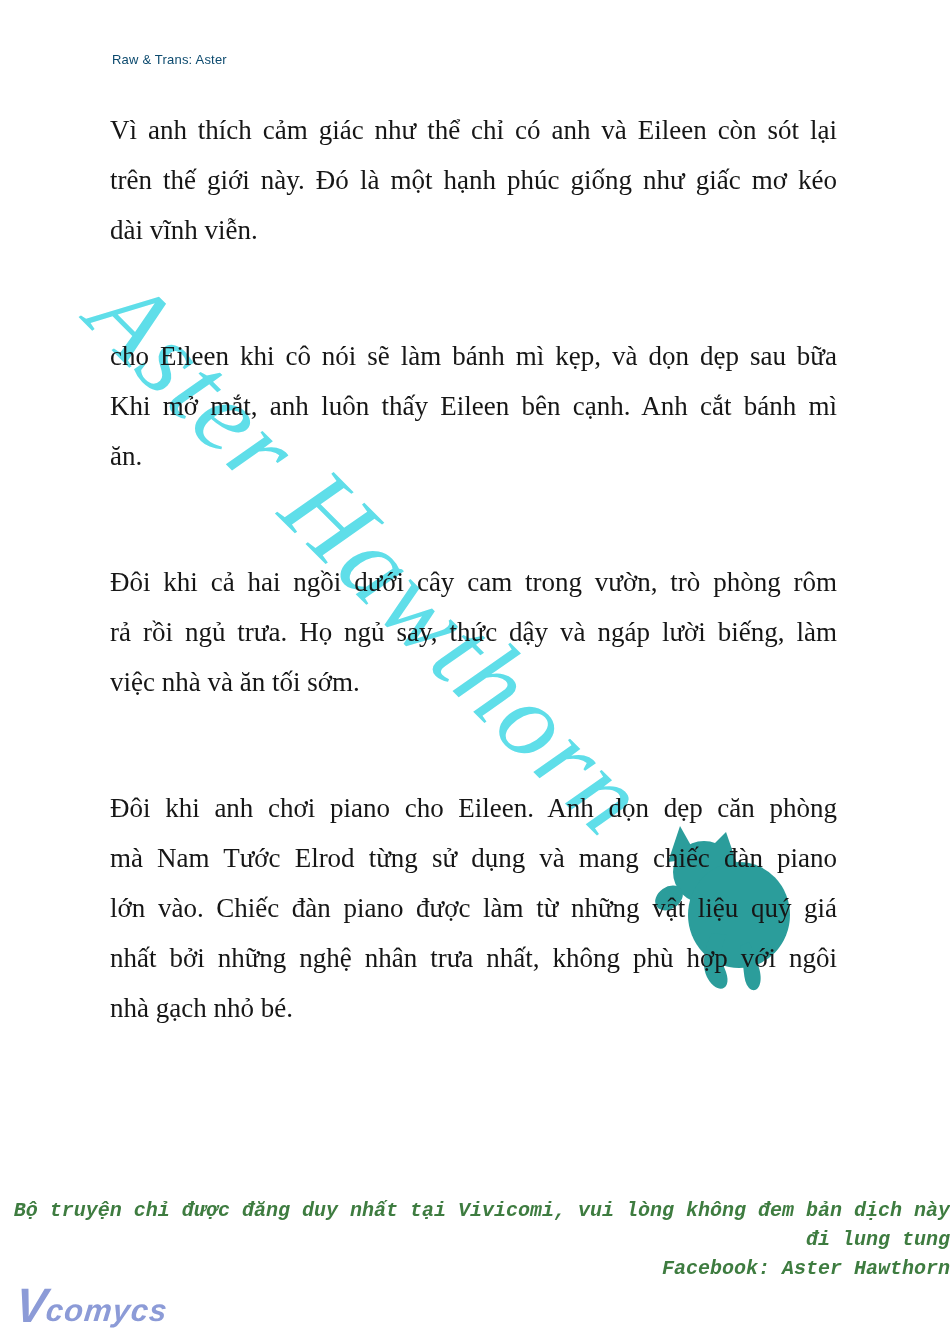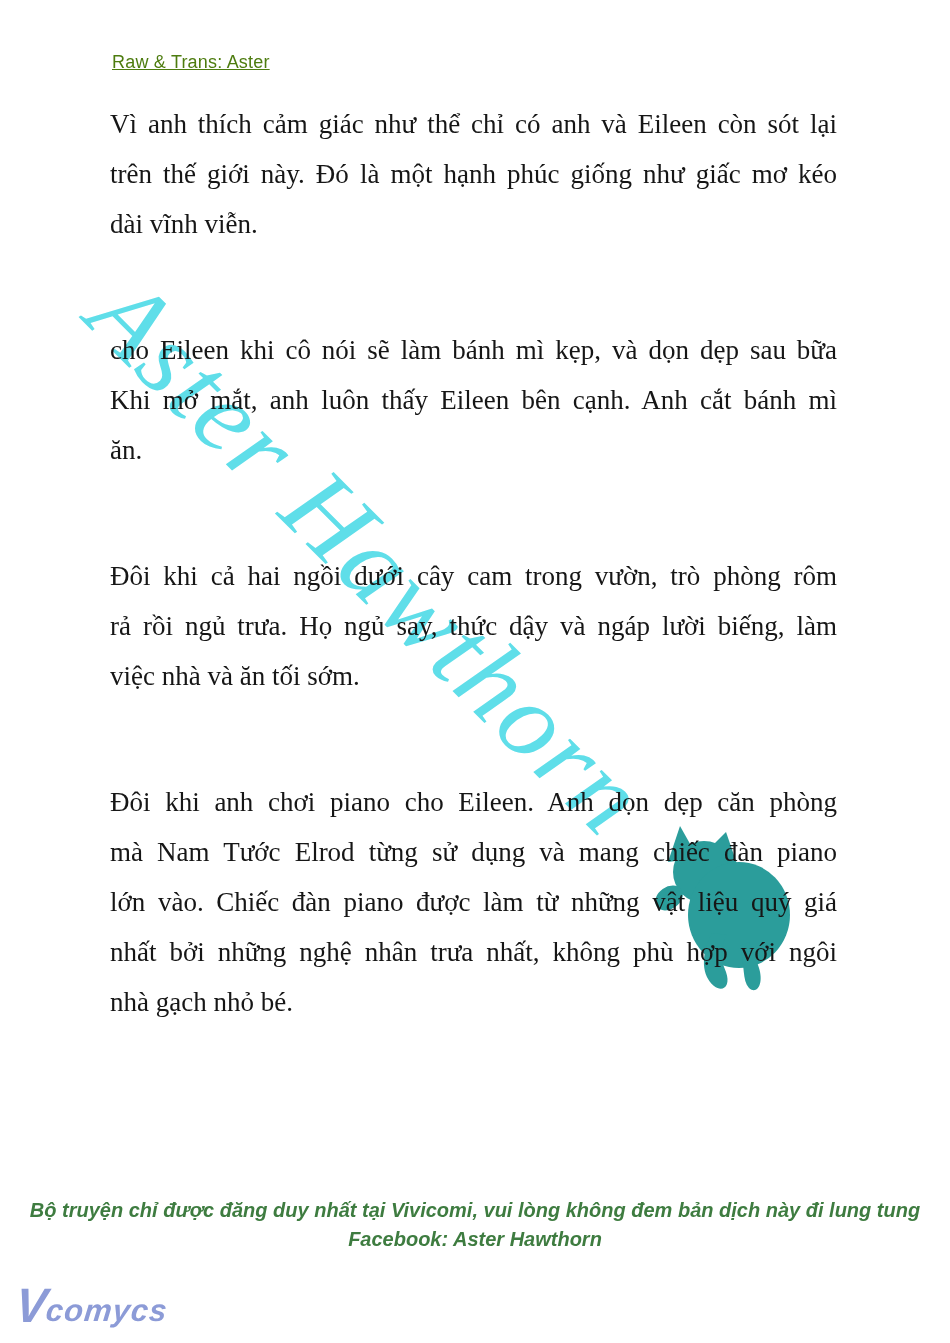--- a/index.html
+++ b/index.html
@@ -21,34 +21,34 @@
     transform-origin:0 0;transform:rotate(45deg);
     font-family:"Liberation Serif",serif;font-style:italic;
     font-size:108px;letter-spacing:3px;white-space:nowrap;
     color:var(--watermark-cyan);
   }
   .cat-svg{position:absolute;left:652px;top:818px;}
   
   .content{position:absolute;inset:0;z-index:2;}
   .credit-line{
     position:absolute;left:112px;top:52px;
-    font-family:"Liberation Sans",sans-serif;font-size:18px;
-    color:#4d7c0f;letter-spacing:0.2px;text-decoration:underline;
+    font-family:"Liberation Sans",sans-serif;font-size:13px;
+    color:#0c4a6e;letter-spacing:0.2px;
   }
   .body-text{
-    position:absolute;left:110px;top:99px;width:727px;
+    position:absolute;left:110px;top:105px;width:727px;
     font-size:27px;line-height:50px;color:var(--text-black);
   }
   .body-text p{margin:0 0 76px 0;}
   .body-text p:last-child{margin-bottom:0;}
   .line{text-align:justify;text-align-last:justify;}
   .line.last{text-align-last:left;}
   .footer-notice{
-    position:absolute;left:0;top:1196px;width:950px;text-align:center;
-    font-family:Liberation Sans, sans-serif;font-weight:bold;font-style:italic;
+    position:absolute;left:0;top:1196px;width:950px;text-align:right;
+    font-family:Liberation Mono, monospace;font-weight:bold;font-style:italic;
     font-size:20px;line-height:29px;color:var(--footer-green);
   }
   .logo{
     position:absolute;left:16px;top:1282px;
     font-family:"Liberation Sans",sans-serif;font-weight:bold;font-style:italic;
     color:var(--logo-blue);transform:skewX(-6deg);white-space:nowrap;
   }
   .logo-v{font-size:46px;line-height:46px;display:inline-block;transform:scaleY(1.05);}
   .logo-rest{font-size:31px;letter-spacing:1px;}
 </style>

